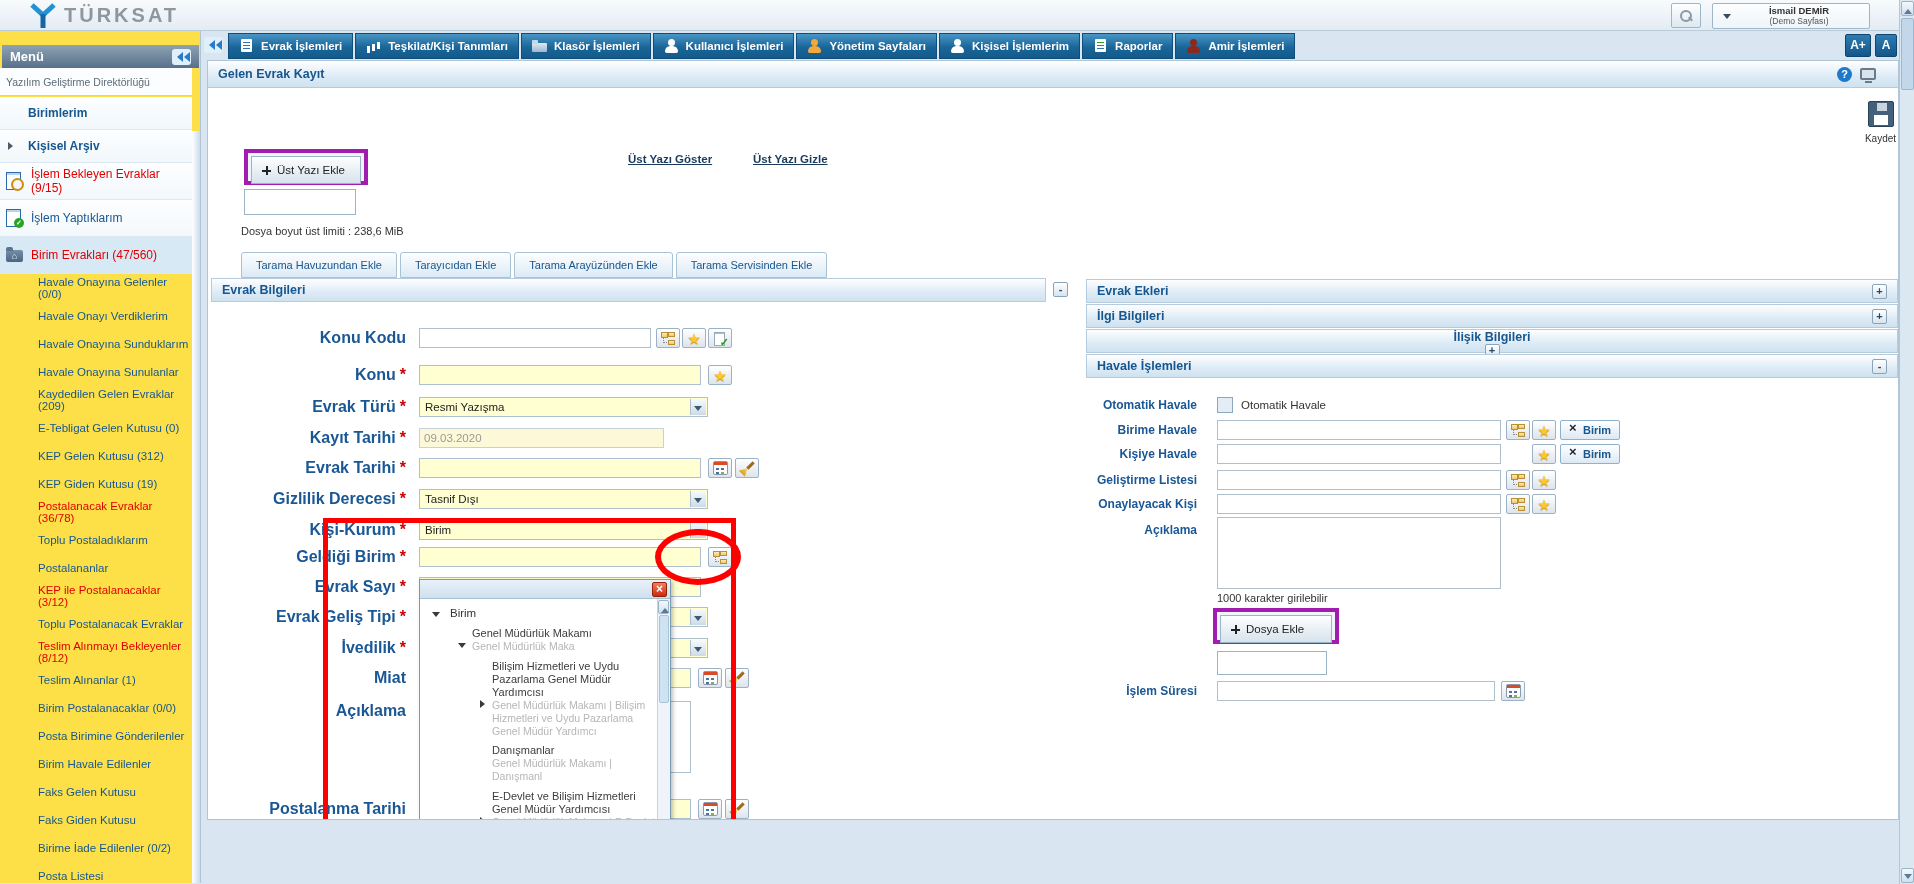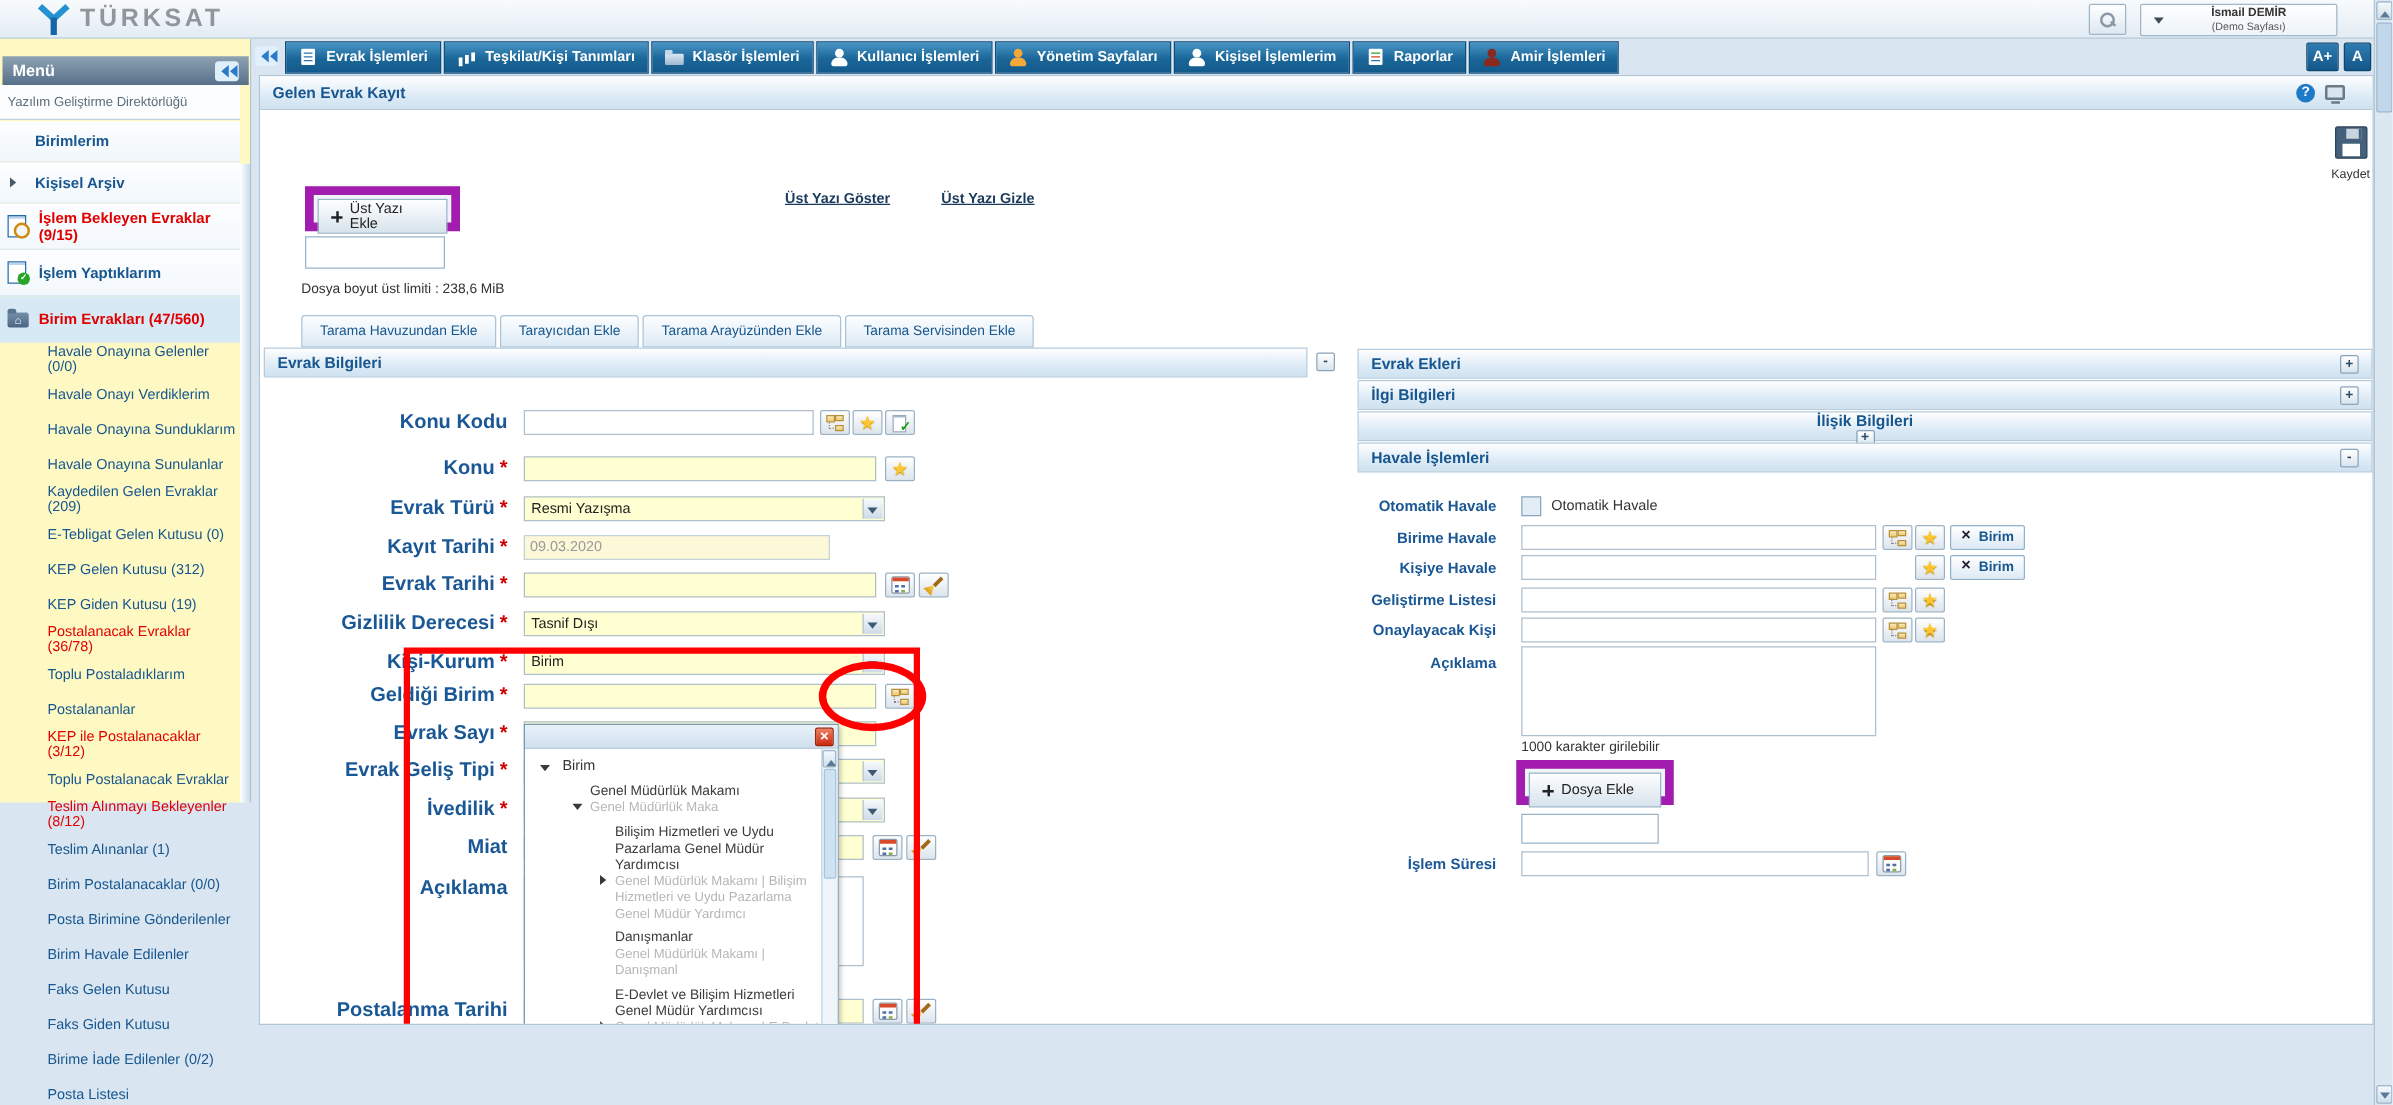--- a/index.html
+++ b/index.html
@@ -24,34 +24,34 @@
 
   
   #vscroll{position:absolute;left:1899px;top:0;width:15px;height:884px;background:#dbe7f1;border-left:1px solid #b3c6d6}
   .sb-btn{position:absolute;left:1px;width:13px;height:15px;background:linear-gradient(#f4f9fc,#cfdfeb);border:1px solid #9ab4c8;border-radius:2px}
   .sb-btn::before{content:"";position:absolute;left:2px;border:4px solid transparent}
   .sb-up::before{top:3px;border-bottom:5px solid #5a7a9a}
   .sb-down::before{top:5px;border-top:5px solid #5a7a9a}
   #vthumb{position:absolute;left:1px;top:18px;width:13px;height:72px;background:#c2d8ea;border:1px solid #9cb8d0;border-radius:2px}
 
   
-  #sidebar{position:absolute;left:0;top:31px;width:201px;height:611px;background:#fef9c3;border-right:1px solid #b0c4d4}
+  #sidebar{position:absolute;left:0;top:31px;width:201px;height:852px;background:#fde047;border-right:1px solid #b0c4d4}
   #side-strip{position:absolute;right:0;top:100px;bottom:0;width:8px;background:linear-gradient(to right,#ffffff,#c9dcec)}
   #menu-bar{position:absolute;left:2px;top:14px;width:197px;height:23px;background:linear-gradient(#8ea2b3,#57708a);display:flex;align-items:center;padding:0 8px}
   #menu-title{color:#fff;font-weight:bold;font-size:13px;flex:1}
   .collapse-left-icon{position:relative;width:19px;height:16px;background:#dff0fa;border-radius:3px}
   .collapse-left-icon::before,.collapse-left-icon::after{content:"";position:absolute;top:3px;border:5px solid transparent;border-right:6px solid #2a7ac8}
   .collapse-left-icon::before{left:0}
   .collapse-left-icon::after{left:7px}
   #directorate{position:absolute;left:0;top:37px;width:192px;height:28px;font-size:10.5px;color:#5d6d7a;display:flex;align-items:center;padding-left:6px;border-bottom:1px solid #c4d2dd;background:#fbfdfe}
   #side-items{position:absolute;left:0;top:66px;width:192px}
   .srow{position:relative;display:flex;align-items:center;color:#17568e;font-size:11.5px;cursor:default}
   .t-section{height:33px;font-weight:bold;font-size:12px;padding-left:28px;background:linear-gradient(#fdfeff,#f1f7fb);border-bottom:1px solid #dde9f2}
   .t-section .sico{position:absolute;left:8px}
-  .t-main{height:37px;font-weight:bold;font-size:12px;padding-left:6px;background:linear-gradient(#fdfeff,#f3f8fc);border-bottom:1px solid #dde9f2;gap:7px}
+  .t-main{height:37px;font-weight:normal;font-size:12px;padding-left:6px;background:linear-gradient(#fdfeff,#f3f8fc);border-bottom:1px solid #dde9f2;gap:7px}
   .t-sub{height:28px;padding-left:38px;font-size:11.5px}
   .color-red{color:#e00000}
   .srow.selected{background:#d8e9f6}
   .sico{position:relative;width:18px;height:19px;flex:none}
   .tri-right-icon{width:8px;height:10px}
   .tri-right-icon::before{content:"";position:absolute;left:0;top:1px;border:4px solid transparent;border-left:5px solid #4a5a68}
   .document-clock-icon::before,.document-check-icon::before{content:"";position:absolute;left:0;top:0;width:13px;height:16px;background:#fff;border:1px solid #2a6cab;box-shadow:inset 0 3px 0 -1px #bcd4ea}
   .document-clock-icon::after{content:"";position:absolute;right:0px;bottom:0px;width:9px;height:9px;border-radius:50%;background:#f4f6f8;border:2px solid #d08a10}
   .document-check-icon::after{content:"✓";position:absolute;right:0;bottom:0;width:10px;height:10px;border-radius:50%;background:#28a428;color:#fff;font-size:7px;line-height:10px;text-align:center;font-weight:bold}
   .folder-home-icon::before{content:"⌂";position:absolute;left:0;top:4px;width:17px;height:12px;background:linear-gradient(#7690aa,#4a6484);border-radius:2px;color:#fff;font-size:9px;line-height:12px;text-align:center}
@@ -82,21 +82,21 @@
   .ic-help::before{content:"?"}
   .ic-mon{position:relative;width:16px;height:12px;border:2px solid #6a7a88;background:#d8e4ee;border-radius:2px}
   .ic-mon::after{content:"";position:absolute;left:3px;bottom:-5px;width:7px;height:2px;background:#6a7a88}
   .ic-floppy{position:relative;width:26px;height:26px;background:#44607a;border:1px solid #2a4258;border-radius:2px}
   .ic-floppy::before{content:"";position:absolute;right:4px;top:1px;width:12px;height:8px;background:#c8d4de;box-shadow:inset -2px 0 0 #44607a}
   .ic-floppy::after{content:"";position:absolute;left:5px;bottom:1px;width:14px;height:10px;background:#fff}
   #kaydet{position:absolute;left:1645px;top:40px;width:55px;text-align:center}
   #kaydet .lbl{font-size:10px;color:#333;margin-top:2px}
 
   
-  .wframe{position:absolute;background:#eef4f9;border:7px solid #a21caf;padding:3px}
+  .wframe{position:absolute;background:#eef4f9;border:4px solid #a21caf;padding:3px}
   .wbtn{display:flex;align-items:center;gap:6px;background:linear-gradient(#fdfeff,#d7e3ec);border:1px solid #9ab4c8;font-size:11.5px;color:#222;padding:0 10px;cursor:pointer}
   .ic-plus{position:relative;width:9px;height:9px}
   .ic-plus::before{content:"";position:absolute;left:4px;top:0;width:2px;height:9px;background:#222}
   .ic-plus::after{content:"";position:absolute;left:0;top:4px;width:9px;height:2px;background:#222}
   .wbox{position:absolute;background:#fff;border:1px solid #9ab4c8}
   .ulink{position:absolute;font-size:11.5px;font-weight:bold;color:#1a3a5c;text-decoration:underline;cursor:pointer}
   #limit-note{position:absolute;left:33px;top:164px;font-size:11px;color:#333}
 
   
   #scan-tabs{position:absolute;left:33px;top:191px;display:flex;gap:3px}

